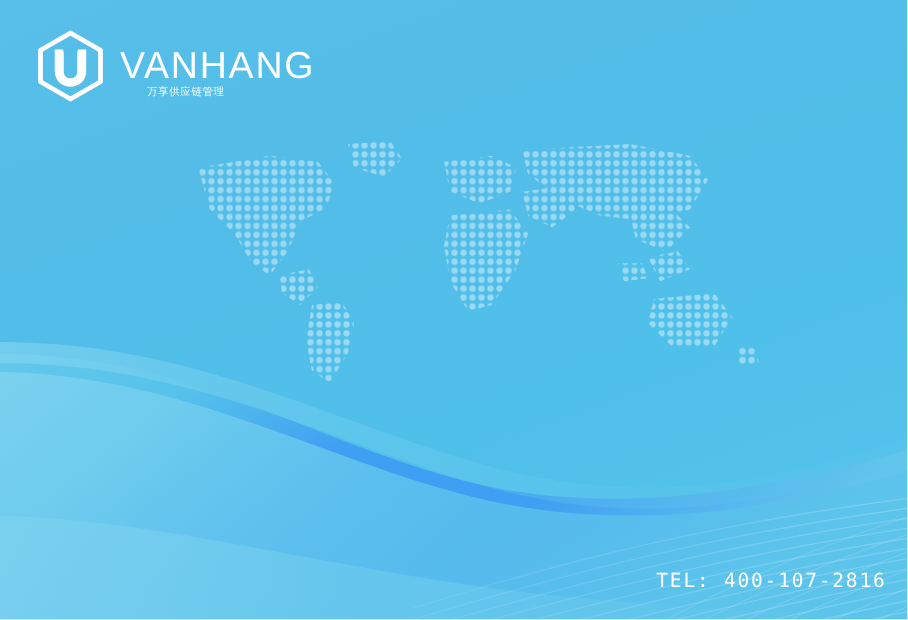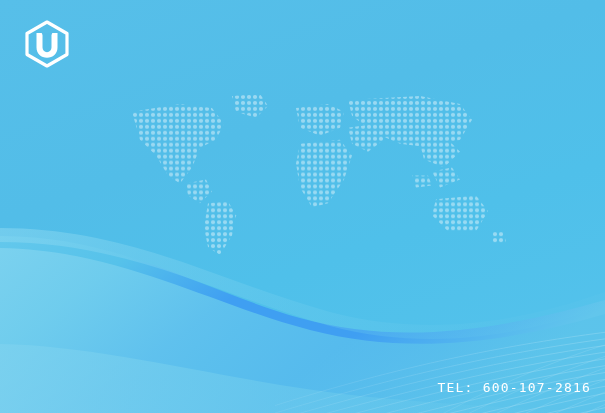--- a/index.html
+++ b/index.html
@@ -229,18 +229,22 @@
     <svg id="logo-mark" viewBox="0 0 50 50" aria-hidden="true">
 
       <path d="M25 3 L45 14.5 L45 35.5 L25 47 L5 35.5 L5 14.5 Z" fill="none" stroke="#ffffff" stroke-width="3.2" stroke-linejoin="round"></path>
 
       <path d="M14.5 14 L14.5 28.5 C14.5 34.6 19.2 38.8 25 38.8 C30.8 38.8 35.5 34.6 35.5 28.5 L35.5 14
                L29.5 14 L29.5 28.6 C29.5 31.3 27.6 33.2 25 33.2 C22.4 33.2 20.5 31.3 20.5 28.6 L20.5 14 Z" fill="#ffffff"></path>
 
       <path d="M19.6 14 L30.4 14 L25 22.2 Z" fill="#55bde8"></path>
     </svg>
 
+    <span id="logo-text-wrap">
+      <span id="logo-wordmark">VANHANG</span>
+      <span id="logo-subtext">万享供应链管理</span>
+    </span>
   </div>
 
 
-  <div id="tel">TEL: 600-107-2816</div>
+  <div id="tel">TEL: 400-107-2816</div>
 
 </div>
 
 </body></html>

